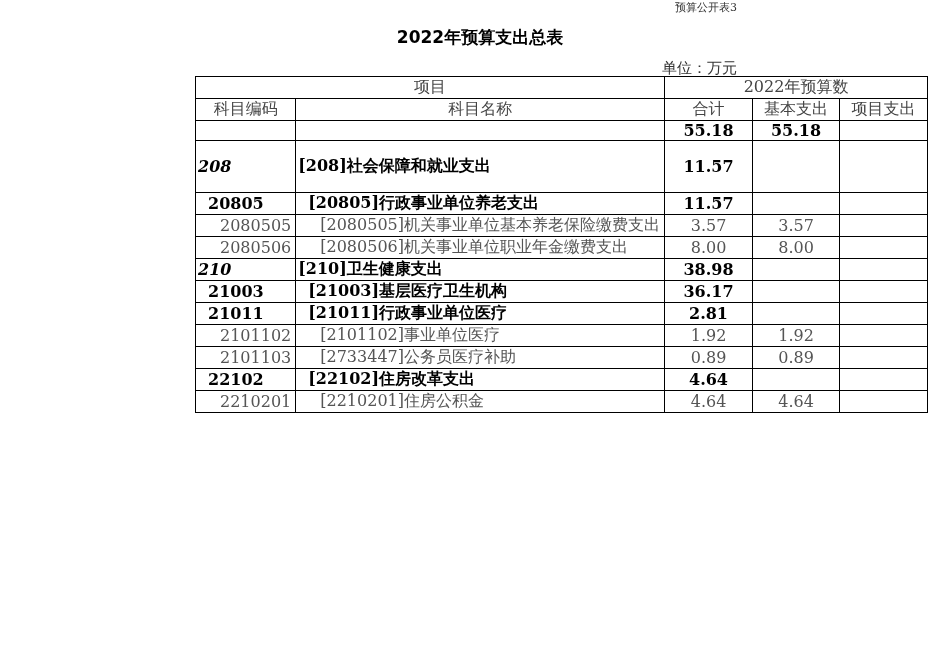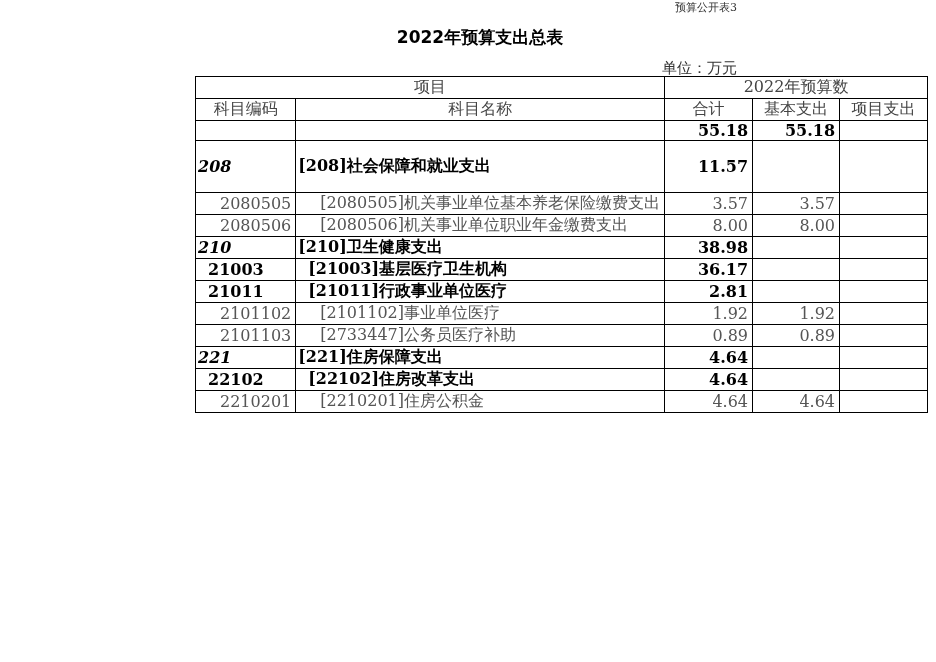--- a/index.html
+++ b/index.html
@@ -7,21 +7,21 @@
          font-family: "DejaVu Serif", "Liberation Serif", serif; color: #000; }
   .form-no { position: absolute; right: 199px; top: 0px; font-size: 11px; color: #333; }
   .title { position: absolute; left: 12px; width: 936px; top: 26px; text-align: center;
            font-size: 17px; font-weight: bold; font-family: "DejaVu Sans", "Liberation Sans", sans-serif; }
   .unit { position: absolute; right: 199px; top: 59px; font-size: 15px; color: #333; }
   table.budget { position: absolute; left: 195px; top: 76px; border-collapse: collapse;
                  table-layout: fixed; font-size: 16px; }
   table.budget td { border: 1px solid #000; padding: 0 4px; overflow: hidden; white-space: nowrap; }
   col.c1 { width: 79px; } col.c2 { width: 202px; } col.c3 { width: 88px; } col.c4 { width: 87px; } col.c5 { width: 88px; }
   .hdr { text-align: center; color: #444; }
-  .num { text-align: right; }
+  .num { text-align: center; }
   .lvl1 { font-weight: bold; color: #000; }
   .lvl2 { font-weight: bold; color: #000; }
   .lvl3 { color: #555; }
   .code.lvl1 { padding-left: 2px; font-style: italic; }
   .code.lvl2 { padding-left: 12px; }
   .code.lvl3 { padding-left: 24px; }
   .name.lvl1 { padding-left: 2px; }
   .name.lvl2 { padding-left: 12px; }
   .name.lvl3 { padding-left: 24px; }
   .total { font-weight: bold; }
@@ -61,20 +61,27 @@
       <td class="num total"></td>
     </tr>
   <tr style="height: 52px;">
         <td class="code lvl1">208</td>
         <td class="name lvl1">[208]社会保障和就业支出</td>
         <td class="num lvl1">11.57</td>
         <td class="num lvl1"></td>
         <td class="num lvl1"></td>
       </tr>
       <tr style="height: 20px;">
+        <td class="code lvl2">20805</td>
+        <td class="name lvl2">[20805]行政事业单位养老支出</td>
+        <td class="num lvl2">11.57</td>
+        <td class="num lvl2"></td>
+        <td class="num lvl2"></td>
+      </tr>
+      <tr style="height: 20px;">
         <td class="code lvl3">2080505</td>
         <td class="name lvl3">[2080505]机关事业单位基本养老保险缴费支出</td>
         <td class="num lvl3">3.57</td>
         <td class="num lvl3">3.57</td>
         <td class="num lvl3"></td>
       </tr>
       <tr style="height: 21px;">
         <td class="code lvl3">2080506</td>
         <td class="name lvl3">[2080506]机关事业单位职业年金缴费支出</td>
         <td class="num lvl3">8.00</td>
@@ -109,27 +116,20 @@
         <td class="num lvl3">1.92</td>
         <td class="num lvl3"></td>
       </tr>
       <tr style="height: 16px;">
         <td class="code lvl3">2101103</td>
         <td class="name lvl3">[2733447]公务员医疗补助</td>
         <td class="num lvl3">0.89</td>
         <td class="num lvl3">0.89</td>
         <td class="num lvl3"></td>
       </tr>
-      <tr style="height: 17px;">
-        <td class="code lvl1">221</td>
-        <td class="name lvl1">[221]住房保障支出</td>
-        <td class="num lvl1">4.64</td>
-        <td class="num lvl1"></td>
-        <td class="num lvl1"></td>
-      </tr>
       <tr style="height: 16px;">
         <td class="code lvl2">22102</td>
         <td class="name lvl2">[22102]住房改革支出</td>
         <td class="num lvl2">4.64</td>
         <td class="num lvl2"></td>
         <td class="num lvl2"></td>
       </tr>
       <tr style="height: 16px;">
         <td class="code lvl3">2210201</td>
         <td class="name lvl3">[2210201]住房公积金</td>

